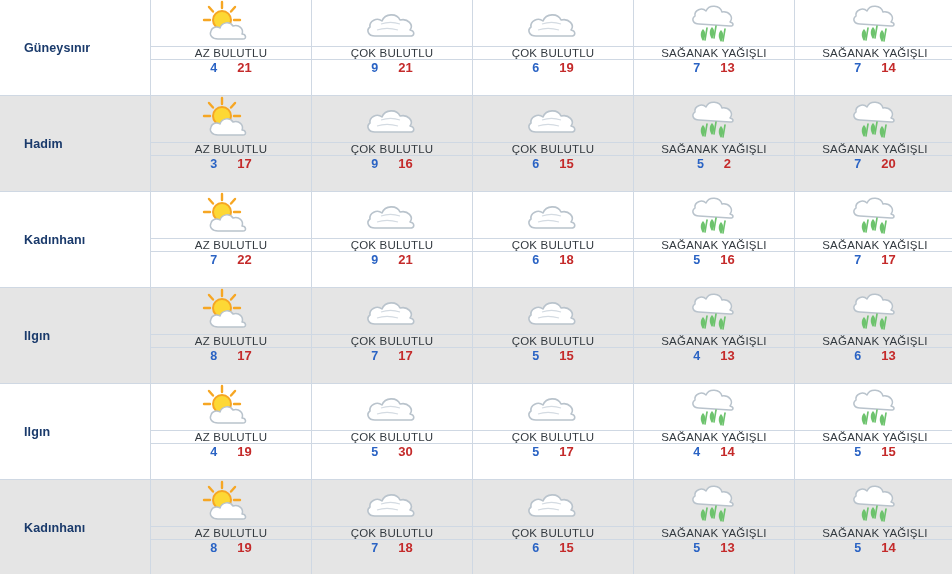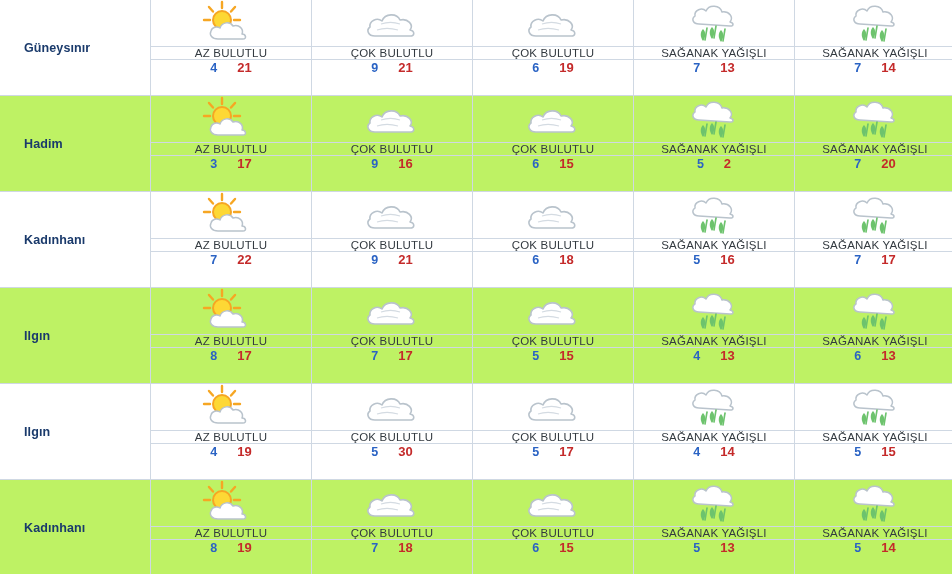--- a/index.html
+++ b/index.html
@@ -17,21 +17,21 @@
     width: 952px;
     border-collapse: collapse;
     table-layout: fixed;
   }
   #weather-table td {
     padding: 0;
     vertical-align: top;
   }
   .row-even .city-cell,
   .row-even .day-cell {
-    background: #bef264;
+    background: #e5e5e5;
   }
   .row-odd .city-cell,
   .row-odd .day-cell {
     background: #ffffff;
   }
   .city-cell {
     width: 150px;
     border-right: 1px solid #cfd8e3;
     border-bottom: 1px solid #cfd8e3;
     height: 95px;

